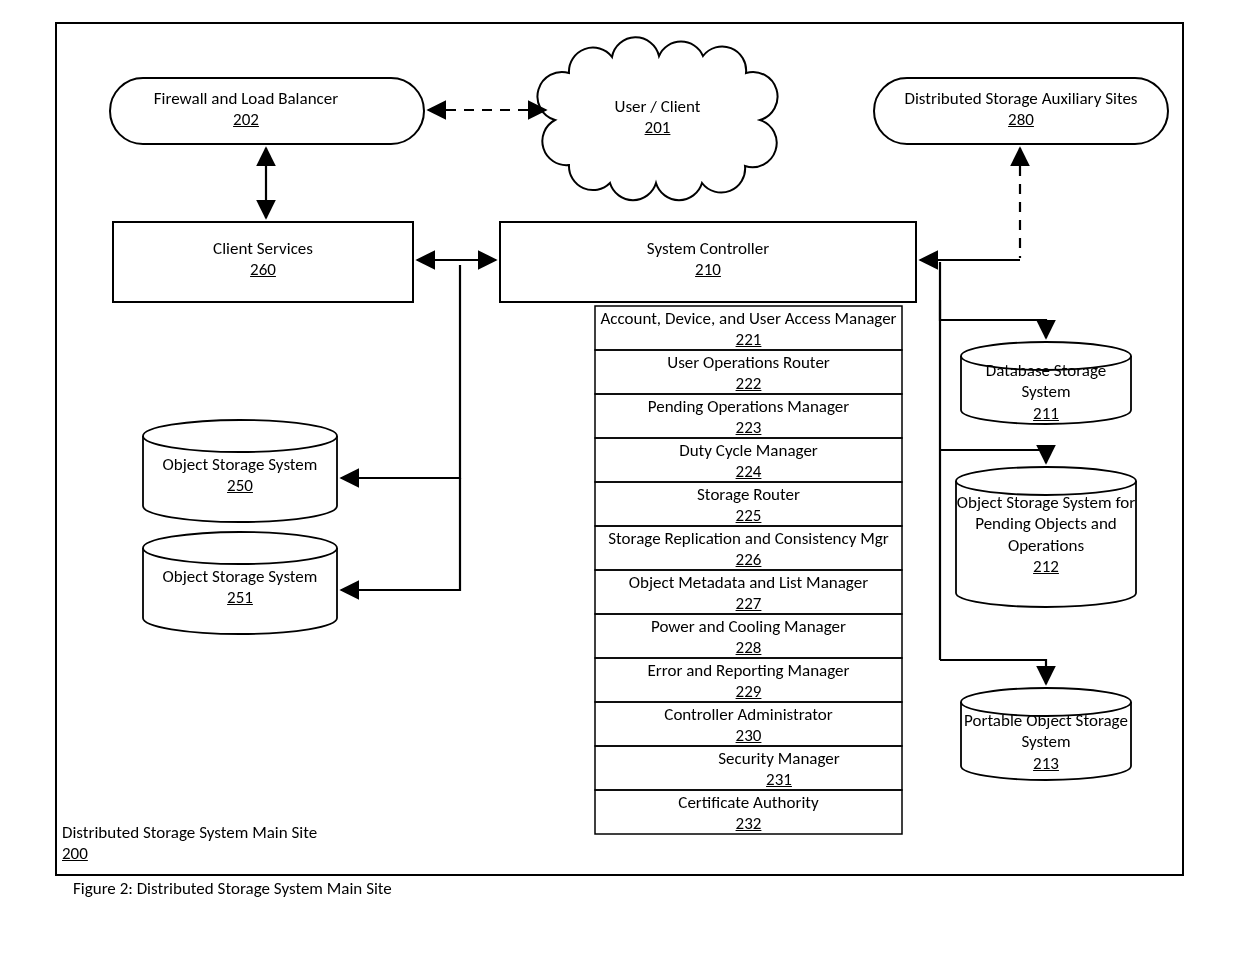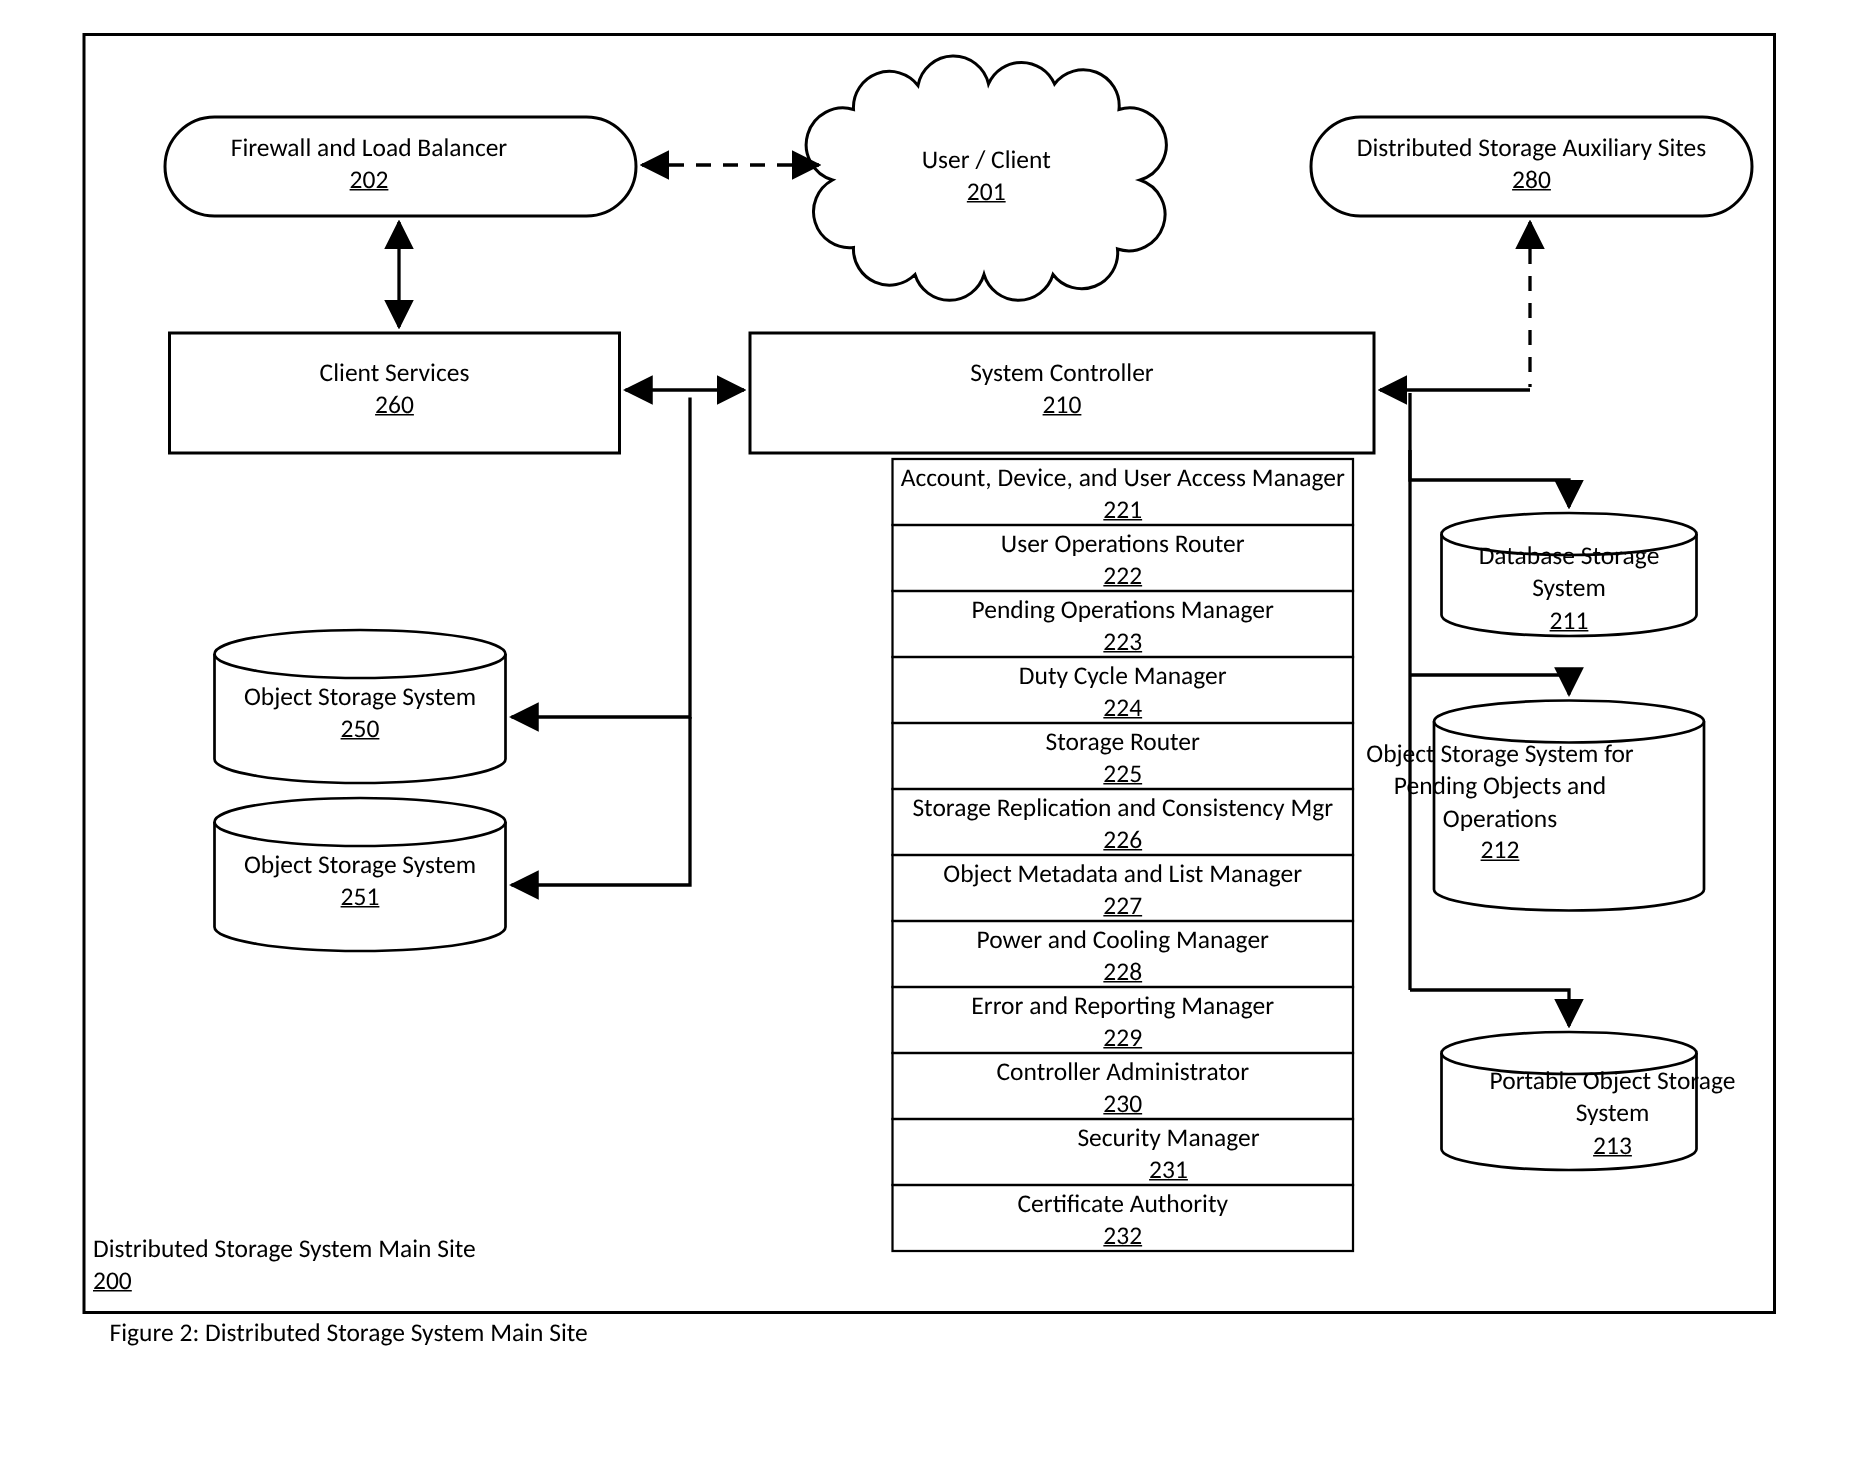--- a/index.html
+++ b/index.html
@@ -151,24 +151,24 @@
 
   <div class="node-label" style="left:143px;top:454px;width:194px;">
     <span>Object Storage System</span><br><span class="ref">250</span>
   </div>
   <div class="node-label" style="left:143px;top:566px;width:194px;">
     <span>Object Storage System</span><br><span class="ref">251</span>
   </div>
   <div class="node-label" style="left:961px;top:360px;width:170px;">
     <span>Database Storage System</span><br><span class="ref">211</span>
   </div>
-  <div class="node-label" style="left:910px;top:492px;width:180px;">
+  <div class="node-label" style="left:956px;top:492px;width:180px;">
     <span>Object Storage System for Pending Objects and Operations</span><br><span class="ref">212</span>
   </div>
-  <div class="node-label" style="left:961px;top:710px;width:170px;margin-left:29px;">
+  <div class="node-label" style="left:961px;top:710px;width:170px;">
     <span>Portable Object Storage System</span><br><span class="ref">213</span>
   </div>
 
   <div class="site-label" style="left:62px;top:822px;">
     <span>Distributed Storage System Main Site</span><br>
     <span class="ref">200</span>
   </div>
 
   <div class="caption" style="left:73px;top:878px;">
     <span>Figure 2: Distributed Storage System Main Site</span>

